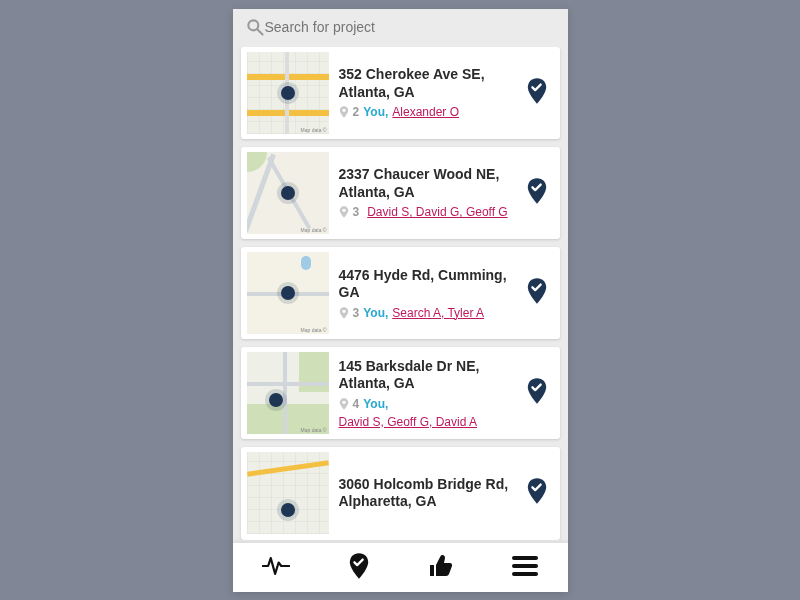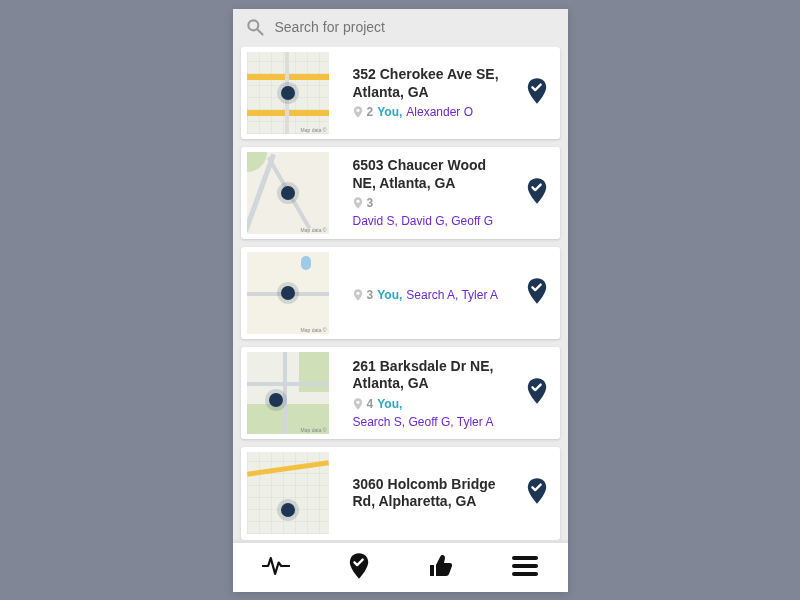--- a/index.html
+++ b/index.html
@@ -16,21 +16,21 @@
     height: 583px;
     background: #ebebeb;
     position: relative;
     overflow: hidden;
     box-shadow: 0 2px 8px rgba(0,0,0,.15);
   }
   .search-row {
     display: flex;
     align-items: center;
     padding: 8px 12px 10px;
-    gap: 10px;
+    gap: 0;
   }
   .search-row svg { flex: 0 0 auto; }
   .search-input {
     border: none;
     background: transparent;
     outline: none;
     font-size: 14px;
     color: #888;
     width: 100%;
   }
@@ -42,21 +42,21 @@
     height: calc(100% - 40px - 50px);
     overflow: hidden;
   }
   .card {
     background: #fff;
     border-radius: 3px;
     box-shadow: 0 1px 3px rgba(0,0,0,.15);
     display: flex;
     align-items: center;
     padding: 6px;
-    gap: 24px;
+    gap: 10px;
     min-height: 92px;
   }
   .thumb {
     width: 82px;
     height: 82px;
     flex: 0 0 82px;
     position: relative;
     background: #eef0e8;
     overflow: hidden;
   }
@@ -84,21 +84,21 @@
     margin-top: 4px;
     font-size: 12px;
     color: #9a9a9a;
     display: flex;
     align-items: flex-start;
     gap: 4px;
     flex-wrap: wrap;
   }
   .meta .count { color:#9a9a9a; font-weight:600; }
   .meta .you { color:#2aa8cf; font-weight:700; }
-  .meta .ppl { color:#6d28d9; }
+  .meta .ppl { color:#be185d;text-decoration:underline; }
   .pin-small { flex:0 0 auto; margin-top:1px; }
   .card-action { flex:0 0 auto; padding-right:6px; }
 
   .tabbar {
     position:absolute; left:0; right:0; bottom:0;
     height:50px; background:#fff;
     display:flex; align-items:center; justify-content:space-around;
     border-top:1px solid #e1e1e1;
     box-shadow: 0 -1px 3px rgba(0,0,0,.08);
   }
@@ -152,21 +152,21 @@
 
     <div class="card">
       <div class="thumb" style="background:#f2efe6">
         <div class="path" style="left:10px;top:0;width:5px;height:82px;transform:rotate(20deg)"></div>
         <div class="path" style="left:40px;top:0;width:4px;height:82px;transform:rotate(-30deg)"></div>
         <div class="green" style="left:0;top:0;width:20px;height:20px;border-radius:0 0 20px 0"></div>
         <div class="dot"></div>
         <div class="attr">Map data ©</div>
       </div>
       <div class="info">
-        <div class="addr">6503 Chaucer Wood NE, Atlanta, GA</div>
+        <div class="addr">2337 Chaucer Wood NE, Atlanta, GA</div>
         <div class="meta">
           <svg class="pin-small" width="10" height="12" viewBox="0 0 24 28">
             <path d="M12 0C6 0 2 4 2 10c0 7 10 18 10 18s10-11 10-18C22 4 18 0 12 0z" fill="#c8c8c8"></path>
             <circle cx="12" cy="10" r="4" fill="#fff"></circle>
           </svg>
           <span class="count">3</span>
           <span class="you"></span>
           <span class="ppl">David S, David G, Geoff G</span>
         </div>
       </div>
@@ -179,20 +179,21 @@
     </div>
 
     <div class="card">
       <div class="thumb" style="background:#f4f1e6">
         <div class="path" style="left:0;top:40px;width:82px;height:4px"></div>
         <div class="green" style="right:18px;top:4px;width:10px;height:14px;border-radius:5px;background:#9fcbe6"></div>
         <div class="dot"></div>
         <div class="attr">Map data ©</div>
       </div>
       <div class="info">
+        <div class="addr">4476 Hyde Rd, Cumming, GA</div>
         <div class="meta">
           <svg class="pin-small" width="10" height="12" viewBox="0 0 24 28">
             <path d="M12 0C6 0 2 4 2 10c0 7 10 18 10 18s10-11 10-18C22 4 18 0 12 0z" fill="#c8c8c8"></path>
             <circle cx="12" cy="10" r="4" fill="#fff"></circle>
           </svg>
           <span class="count">3</span>
           <span class="you">You,</span>
           <span class="ppl">Search A, Tyler A</span>
         </div>
       </div>
@@ -207,29 +208,29 @@
     <div class="card">
       <div class="thumb">
         <div class="green" style="left:0;bottom:0;width:82px;height:30px"></div>
         <div class="green" style="right:0;top:0;width:30px;height:40px"></div>
         <div class="path" style="left:0;top:30px;width:82px;height:4px"></div>
         <div class="path" style="left:36px;top:0;width:4px;height:82px"></div>
         <div class="dot" style="left:36%;top:58%"></div>
         <div class="attr">Map data ©</div>
       </div>
       <div class="info">
-        <div class="addr">261 Barksdale Dr NE, Atlanta, GA</div>
+        <div class="addr">145 Barksdale Dr NE, Atlanta, GA</div>
         <div class="meta">
           <svg class="pin-small" width="10" height="12" viewBox="0 0 24 28">
             <path d="M12 0C6 0 2 4 2 10c0 7 10 18 10 18s10-11 10-18C22 4 18 0 12 0z" fill="#c8c8c8"></path>
             <circle cx="12" cy="10" r="4" fill="#fff"></circle>
           </svg>
           <span class="count">4</span>
           <span class="you">You,</span>
-          <span class="ppl">Search S, Geoff G, Tyler A</span>
+          <span class="ppl">David S, Geoff G, David A</span>
         </div>
       </div>
       <div class="card-action">
         <svg width="22" height="26" viewBox="0 0 24 28">
           <path d="M12 0C6 0 2 4 2 10c0 7 10 18 10 18s10-11 10-18C22 4 18 0 12 0z" fill="#1e3553"></path>
           <path d="M7 10l3 3 6-6" stroke="#fff" stroke-width="2.5" fill="none" stroke-linecap="round" stroke-linejoin="round"></path>
         </svg>
       </div>
     </div>
 

